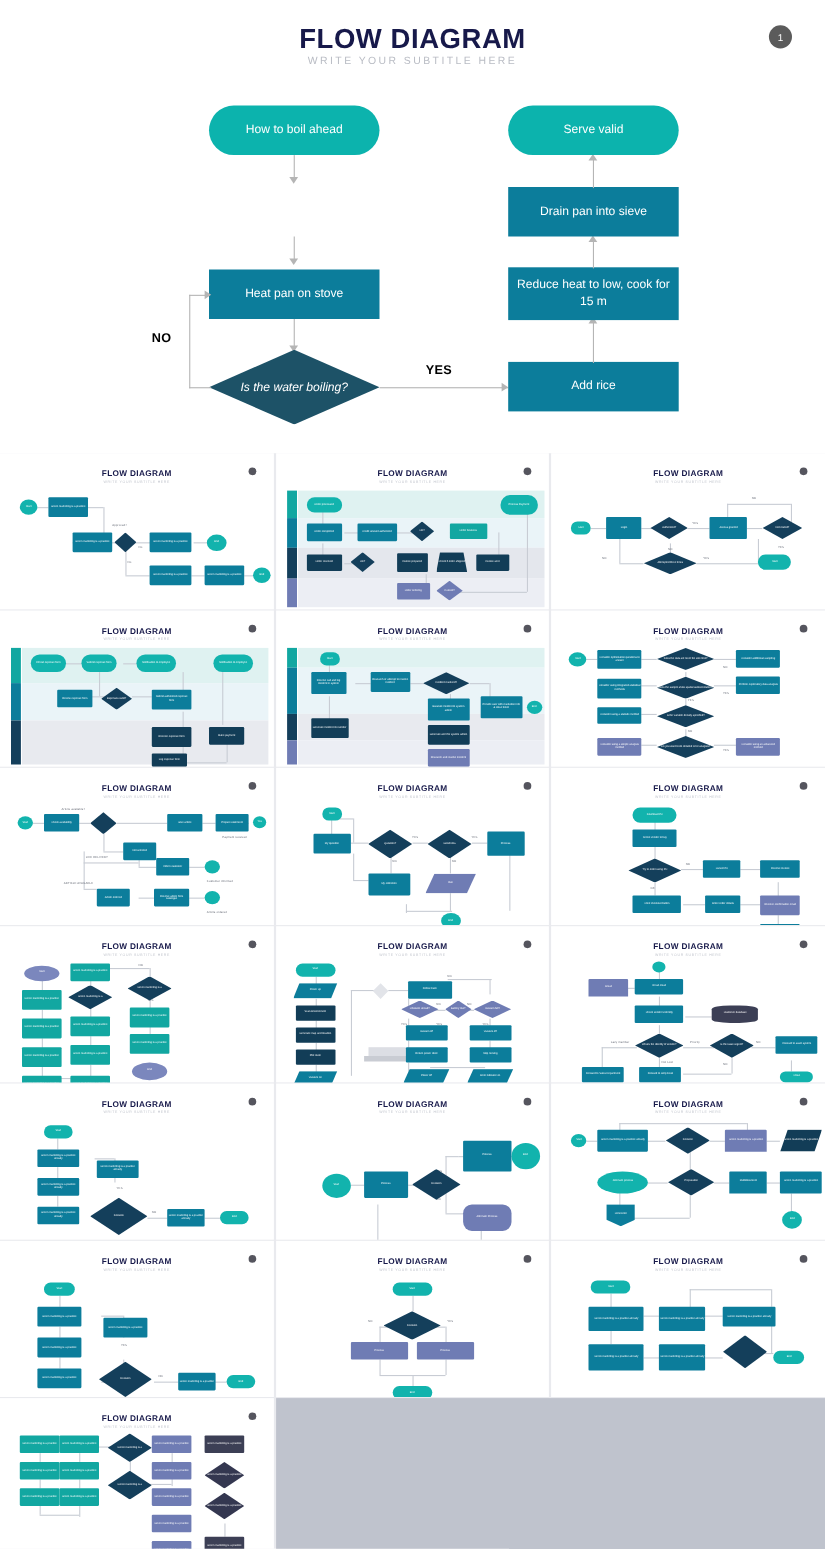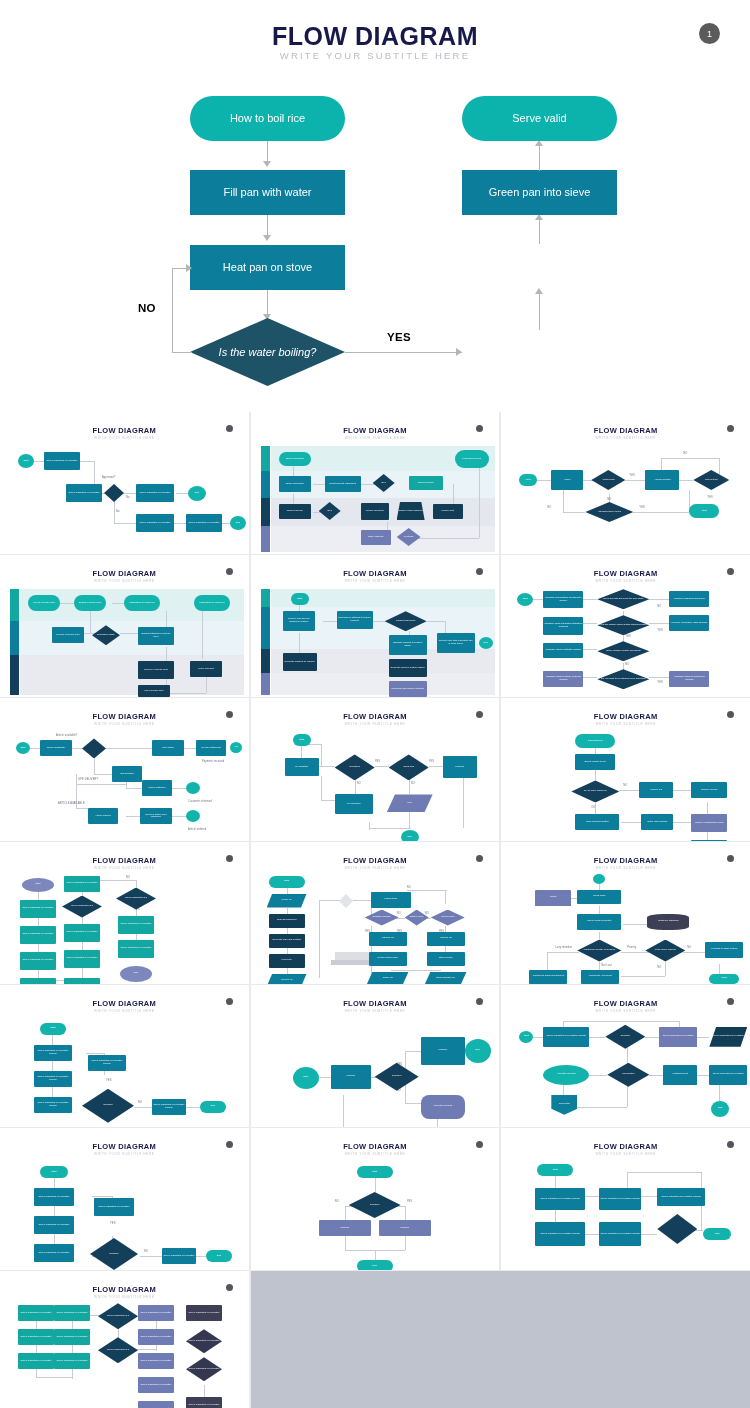--- a/index.html
+++ b/index.html
@@ -205,26 +205,25 @@
 </style>
 </head>
 <body>
 
 <div class="hero">
 
   <div class="hero-title">FLOW DIAGRAM</div>
   <div class="hero-subtitle">WRITE YOUR SUBTITLE HERE</div>
   <div class="page-badge">1</div>
 
-  <div class="node n-terminal" style="left:190px; top:96px; width:155px; height:45px;">How to boil rice</div>
+  <div class="node n-terminal" style="left:190px; top:96px; width:155px; height:45px;">How to boil ahead</div>
 
   <div class="conn conn-v" style="left:267px; top:141px; width:1px; height:21px;"></div>
   <div class="arrow-head ah-down" style="left:263px; top:161px;"></div>
 
-  <div class="node n-process" style="left:190px; top:170px; width:155px; height:45px;">Fill pan with water</div>
 
   <div class="conn conn-v" style="left:267px; top:215px; width:1px; height:21px;"></div>
   <div class="arrow-head ah-down" style="left:263px; top:235px;"></div>
 
   <div class="node n-process" style="left:190px; top:245px; width:155px; height:45px;">Heat pan on stove</div>
 
   <div class="conn conn-v" style="left:267px; top:290px; width:1px; height:26px;"></div>
   <div class="arrow-head ah-down" style="left:263px; top:314px;"></div>
 
   <div class="node n-decision" style="left:190px; top:318px; width:155px; height:68px;">
@@ -235,29 +234,31 @@
   <div class="conn conn-h" style="left:172px; top:352px; width:20px; height:1px;"></div>
   <div class="conn conn-v" style="left:172px; top:268px; width:1px; height:85px;"></div>
   <div class="conn conn-h" style="left:172px; top:268px; width:18px; height:1px;"></div>
   <div class="arrow-head ah-right" style="left:186px; top:264px;"></div>
   <div class="edge-label" style="left:138px; top:302px;">NO</div>
 
   <div class="conn conn-h" style="left:345px; top:352px; width:117px; height:1px;"></div>
   <div class="arrow-head ah-right" style="left:456px; top:348px;"></div>
   <div class="edge-label" style="left:387px; top:331px;">YES</div>
 
+  <div class="node n-process" style="left:462px; top:329px; width:155px; height:45px;">Add rice</div>
 
   <div class="conn conn-v" style="left:539px; top:290px; width:1px; height:40px;"></div>
   <div class="arrow-head ah-up" style="left:535px; top:288px;"></div>
 
+  <div class="node n-process" style="left:462px; top:243px; width:155px; height:48px;">Reduce heat to low, cook for 15 m</div>
 
   <div class="conn conn-v" style="left:539px; top:216px; width:1px; height:28px;"></div>
   <div class="arrow-head ah-up" style="left:535px; top:214px;"></div>
 
-  <div class="node n-process" style="left:462px; top:170px; width:155px; height:45px;">Green pan into sieve</div>
+  <div class="node n-process" style="left:462px; top:170px; width:155px; height:45px;">Drain pan into sieve</div>
 
   <div class="conn conn-v" style="left:539px; top:142px; width:1px; height:29px;"></div>
   <div class="arrow-head ah-up" style="left:535px; top:140px;"></div>
 
   <div class="node n-terminal" style="left:462px; top:96px; width:155px; height:45px;">Serve valid</div>
 </div>
 
 <div class="grid">
 
   <div class="thumb">

